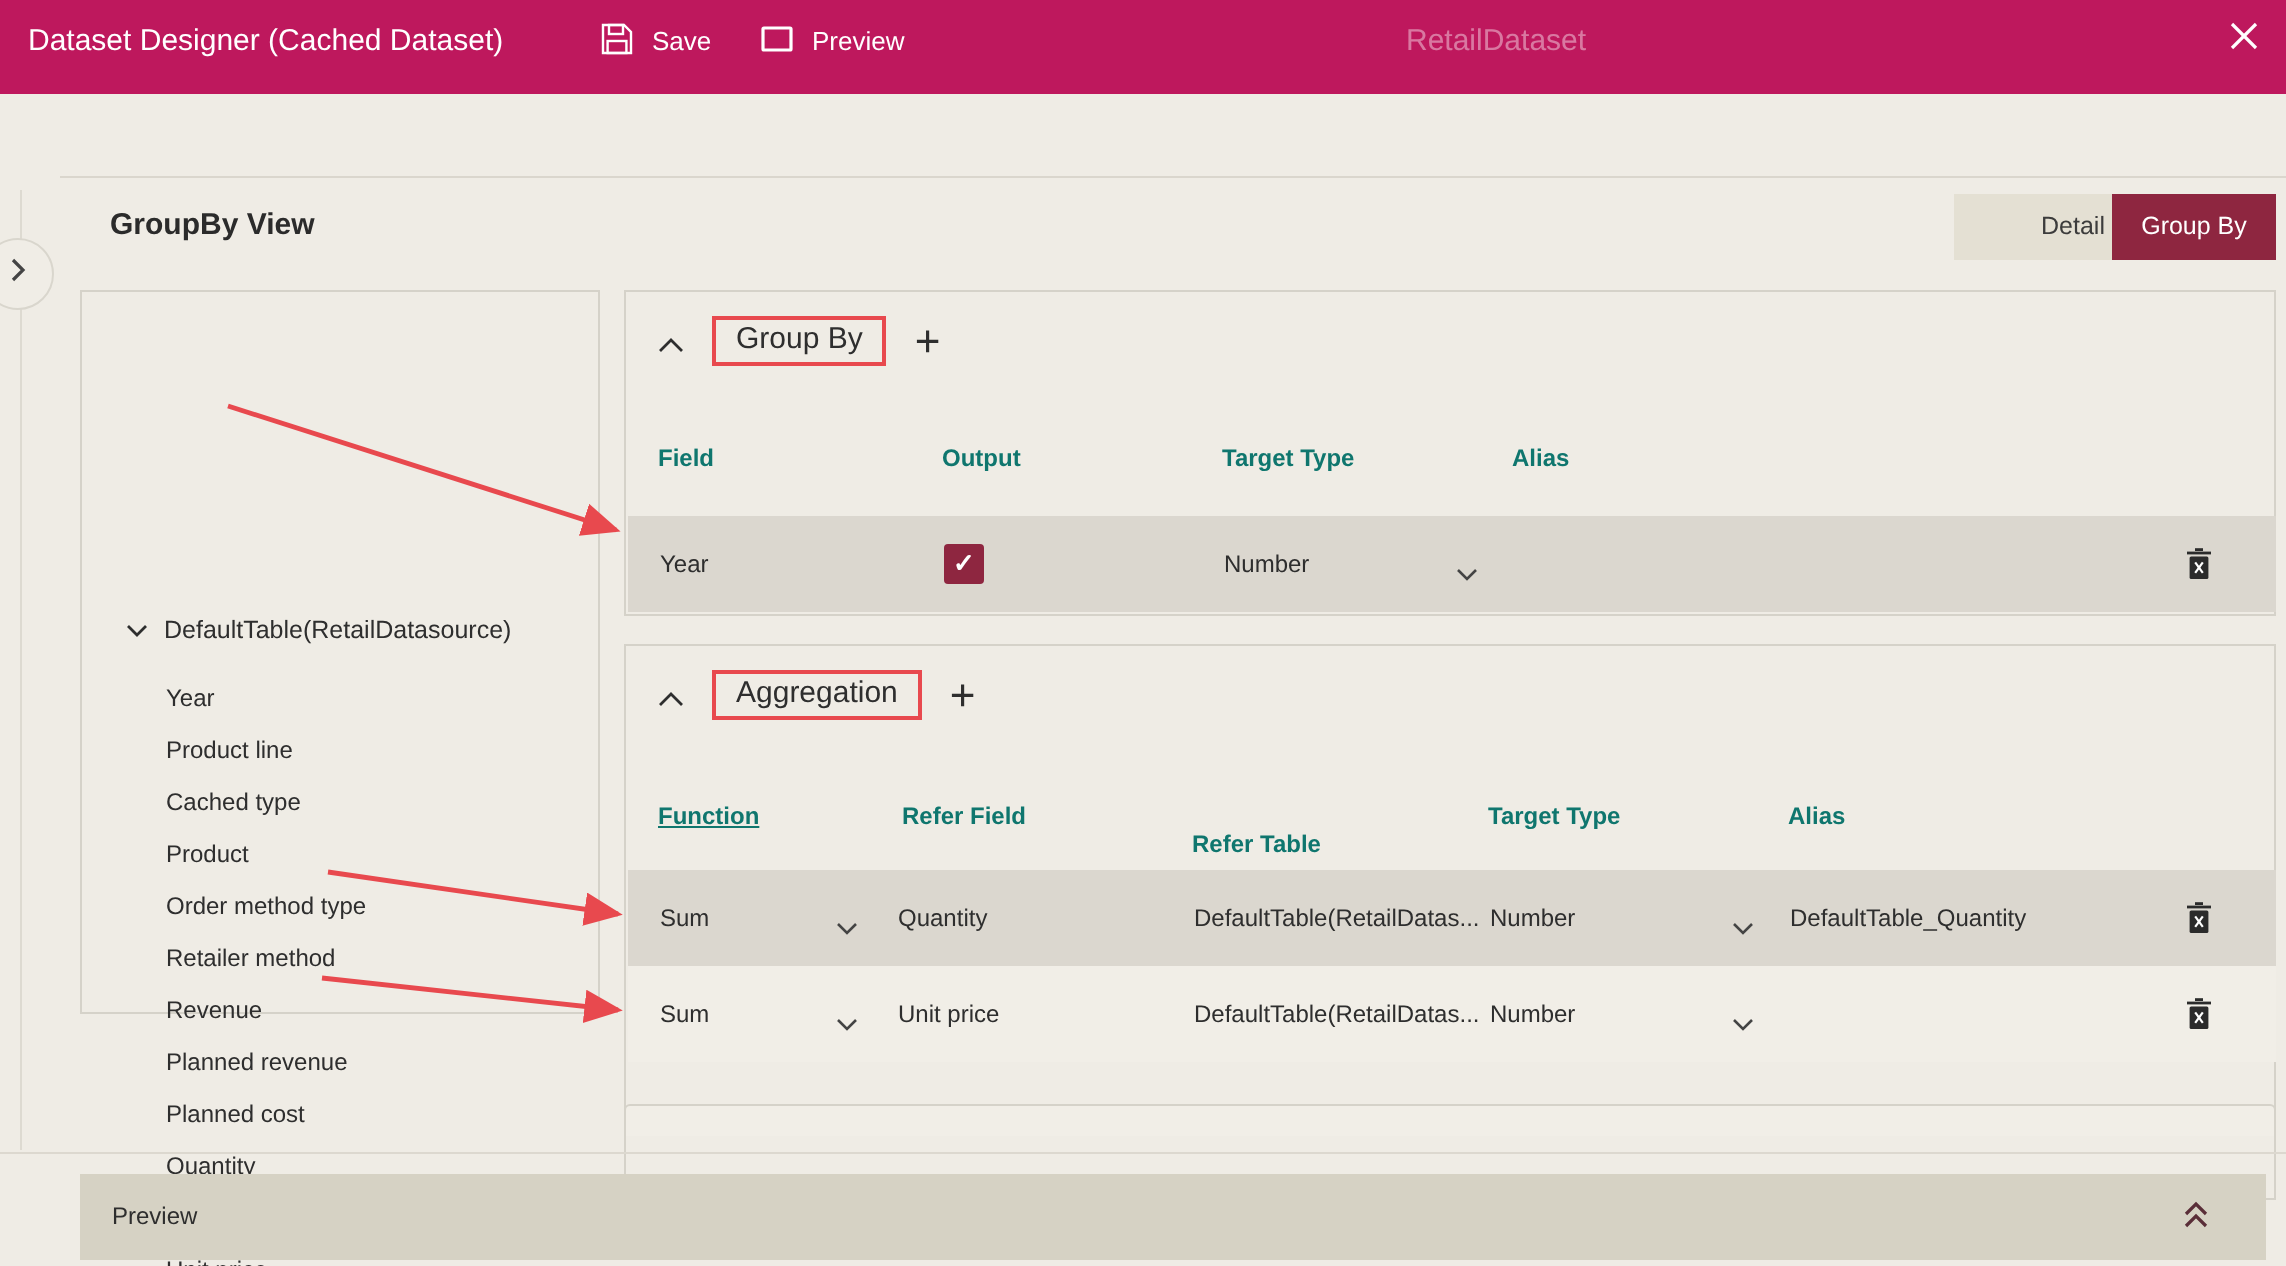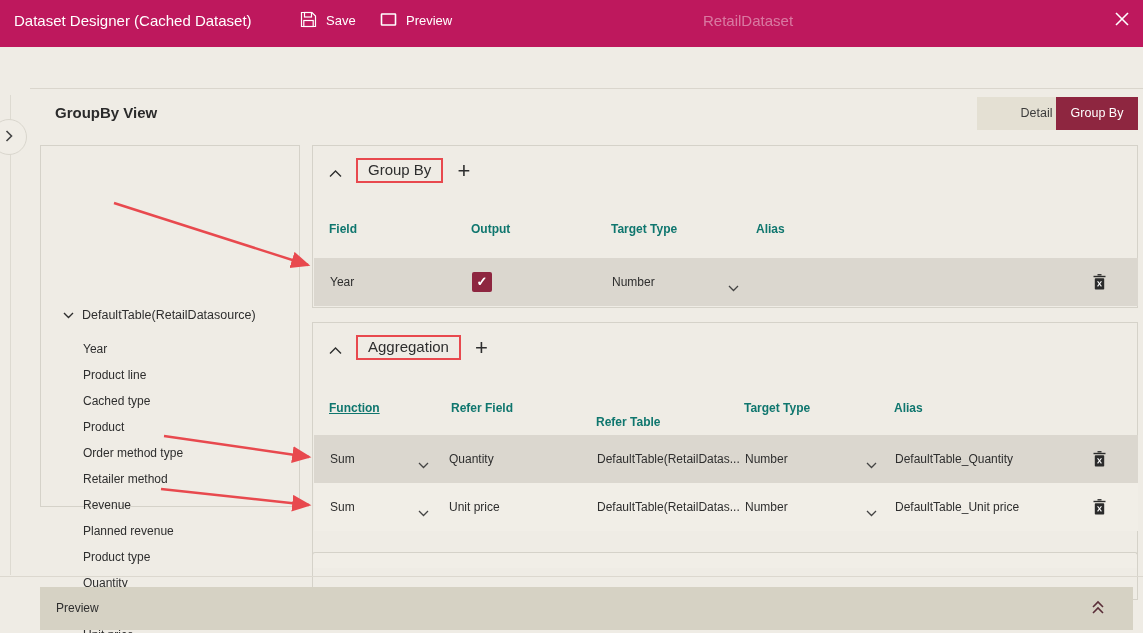--- a/index.html
+++ b/index.html
@@ -128,21 +128,21 @@
     </div>
     <div class="tree-items">
       <div class="tree-item">Year</div>
       <div class="tree-item">Product line</div>
       <div class="tree-item">Cached type</div>
       <div class="tree-item">Product</div>
       <div class="tree-item">Order method type</div>
       <div class="tree-item">Retailer method</div>
       <div class="tree-item">Revenue</div>
       <div class="tree-item">Planned revenue</div>
-      <div class="tree-item">Product type</div>
+      <div class="tree-item">Planned cost</div>
       <div class="tree-item">Quantity</div>
       <div class="tree-item">Unit cost</div>
       <div class="tree-item">Unit price</div>
 
     </div>
   </div>
 
   <div class="panel panel-groupby">
     <div class="sec-head">
       <span class="collapse-btn">
@@ -231,21 +231,20 @@
           </svg>
       </span>
       <span class="cell" style="left:135px;">Unit price</span>
       <span class="cell" style="left:283px;">DefaultTable(RetailDatas...</span>
       <span class="cell" style="left:431px;">Number</span>
       <span class="dd-chevron" style="left:552px;">
         <svg width="11" height="7" viewBox="0 0 11 7" fill="none" stroke="#444" stroke-width="1.3">
             <polyline points="1,1 5.5,5.5 10,1"></polyline>
           </svg>
       </span>
-      <span class="cell" style="left:581px;">DefaultTable_Unit price</span>
       <span class="trash">
         <svg width="13" height="16" viewBox="0 0 13 16">
           <line x1="0.5" y1="2.5" x2="12.5" y2="2.5" stroke="#2b2b2b" stroke-width="1.4"></line>
           <line x1="4.5" y1="0.8" x2="8.5" y2="0.8" stroke="#2b2b2b" stroke-width="1.4"></line>
           <rect x="1.8" y="4.2" width="9.4" height="11.3" rx="0.8" fill="#2b2b2b"></rect>
           <line x1="4.6" y1="7.2" x2="8.4" y2="12.4" stroke="#fff" stroke-width="1.1"></line>
           <line x1="8.4" y1="7.2" x2="4.6" y2="12.4" stroke="#fff" stroke-width="1.1"></line>
         </svg>
       </span>
     </div>

